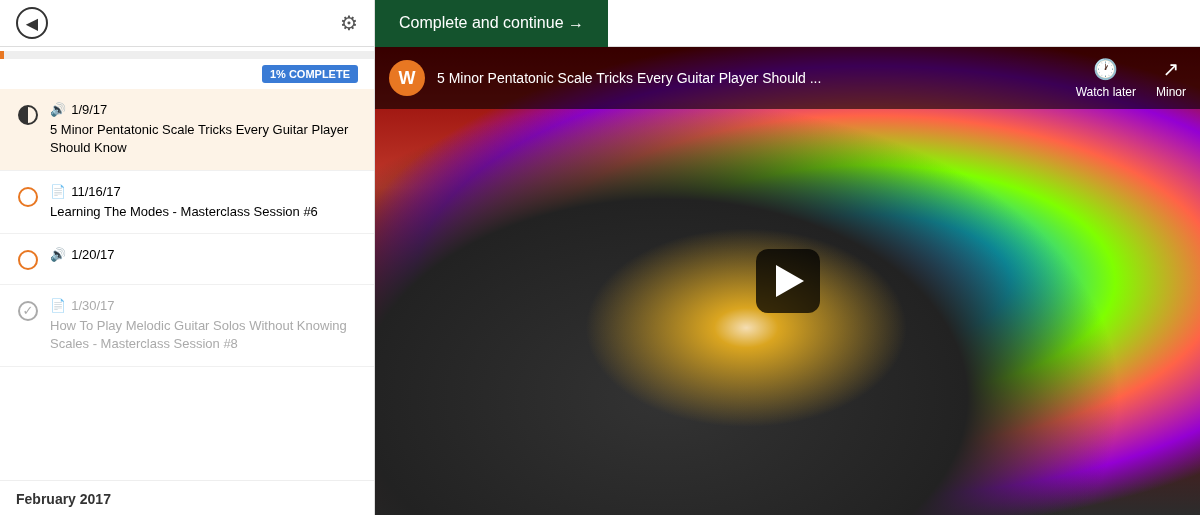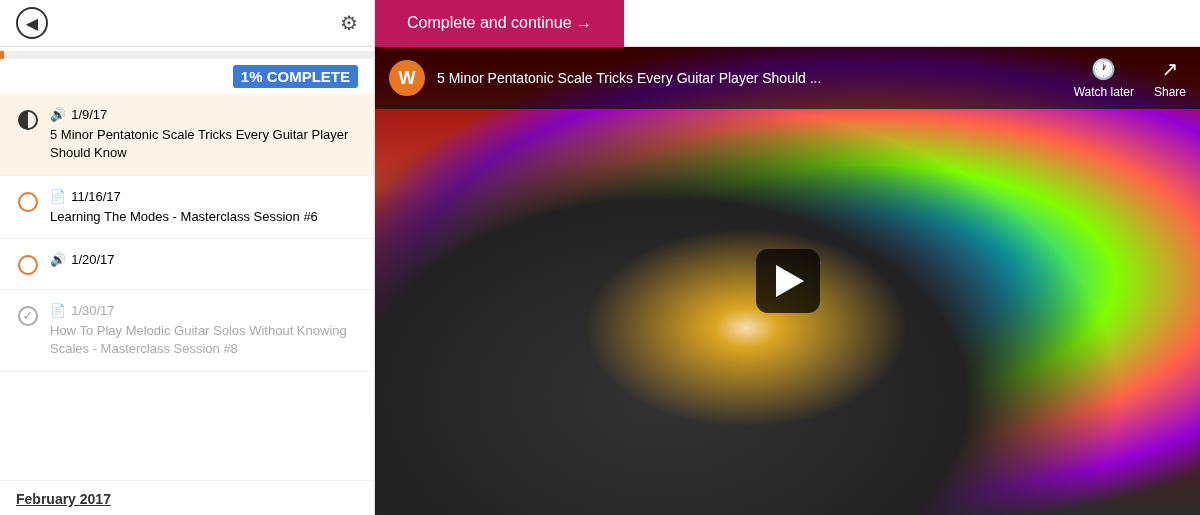--- a/index.html
+++ b/index.html
@@ -43,25 +43,25 @@
     .header-center {
       flex: 1;
       display: flex;
       align-items: center;
       justify-content: center;
       font-size: 15px;
       color: #555;
       cursor: pointer;
     }
     .complete-btn {
-      background: #be185d;
+      background: #14532d;
       color: #fff;
       border: none;
       height: 47px;
-      padding: 0 32px;
+      padding: 0 24px;
       font-size: 16px;
       cursor: pointer;
       display: flex;
       align-items: center;
       gap: 8px;
       white-space: nowrap;
     }
 
     
     .main {
@@ -92,21 +92,21 @@
       width: 1%;
     }
     .progress-label-row {
       display: flex;
       justify-content: flex-end;
       padding: 6px 16px 6px 16px;
     }
     .progress-badge {
       background: #3a7bd5;
       color: #fff;
-      font-size: 15px;
+      font-size: 11px;
       font-weight: bold;
       padding: 3px 8px;
       border-radius: 3px;
     }
 
     .sidebar-items {
       flex: 1;
       overflow-y: auto;
       padding-bottom: 8px;
     }
@@ -188,21 +188,20 @@
       color: #555;
     }
 
     .sidebar-month {
       padding: 10px 16px 8px 16px;
       font-size: 14px;
       font-weight: bold;
       color: #333;
       border-top: 1px solid #eee;
       margin-top: auto;
-      text-decoration: underline;
     }
 
     
     .video-area {
       flex: 1;
       background: #222;
       display: flex;
       align-items: center;
       justify-content: center;
       position: relative;
@@ -398,21 +397,21 @@
           <span>W</span>
         </div>
         <div class="video-title">5 Minor Pentatonic Scale Tricks Every Guitar Player Should ...</div>
         <div class="video-actions">
           <button class="video-action-btn">
             <span class="action-icon">🕐</span>
             <span>Watch later</span>
           </button>
           <button class="video-action-btn">
             <span class="action-icon">↗</span>
-            <span>Share</span>
+            <span>Minor</span>
           </button>
         </div>
       </div>
 
       <div class="play-btn">
         <div class="play-triangle"></div>
       </div>
     </div>
   </div>
 

